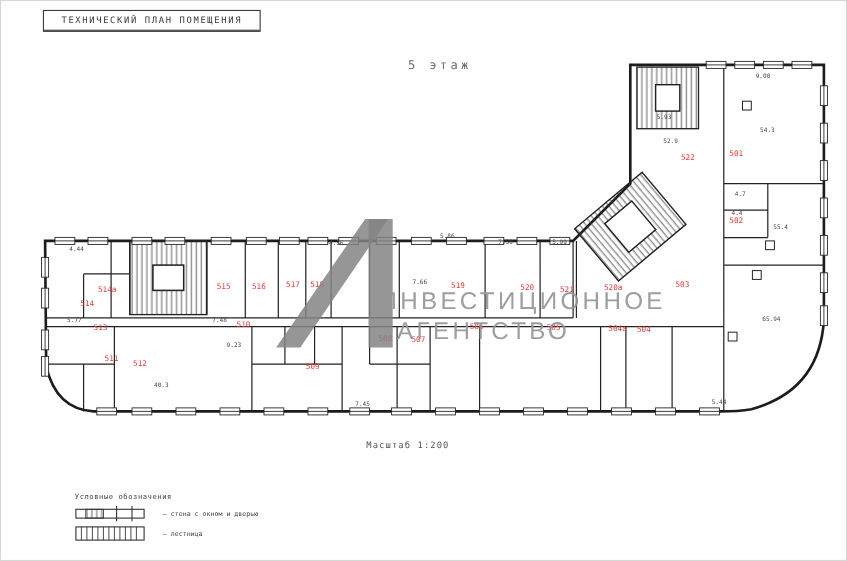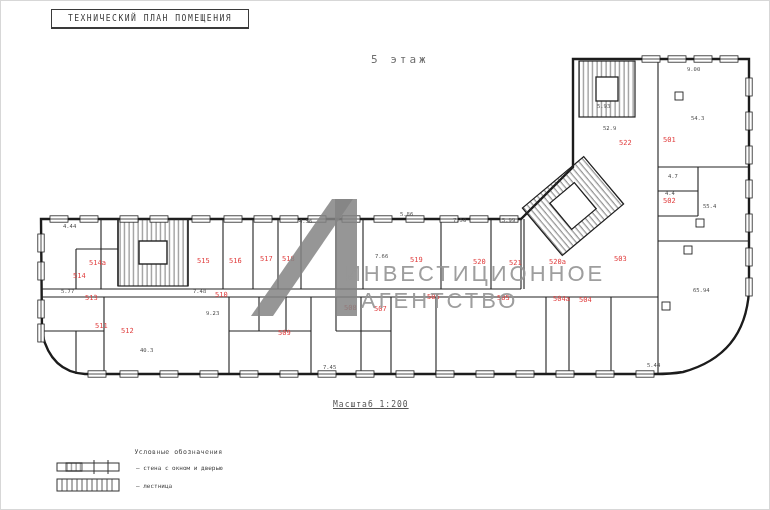--- a/index.html
+++ b/index.html
@@ -3,48 +3,48 @@
 <meta charset="utf-8">
 <style>
   html,body{margin:0;padding:0;background:#ffffff;}
   #sheet{
     position:relative;width:770px;height:510px;background:#ffffff;
     font-family:"DejaVu Sans Mono", monospace;overflow:hidden;
     border:1px solid #d7d7d7;box-sizing:border-box;
   }
   
   #title-block{
-    position:absolute;left:50px;top:8px;width:196px;border:1.4px solid #3a3a3a;
+    position:absolute;left:38px;top:8px;width:196px;border:1.4px solid #3a3a3a;
     background:#fff;z-index:5;
   }
   #title-block .row{
     text-align:center;color:#3a3a3a;letter-spacing:1.5px;
     padding:4px 2px;font-size:8px;white-space:nowrap;
   }
   #title-block .row.first{border-bottom:1.2px solid #3a3a3a;}
   
   #floor-label{
     position:absolute;left:330px;top:52px;font-size:11px;color:#6e6e6e;
     letter-spacing:3px;z-index:5;margin-left:40px;
   }
   
   #scale-label{
     position:absolute;left:332px;top:399px;font-size:8px;color:#555;
-    letter-spacing:1px;z-index:5;text-decoration:underline;
+    letter-spacing:1px;z-index:5;
   }
   
   #watermark{position:absolute;left:0;top:0;width:770px;height:510px;z-index:4;pointer-events:none;}
   .wm-text{
     position:absolute;font-family:"Liberation Sans", sans-serif;
     color:rgba(150,150,150,0.92);font-size:22px;letter-spacing:3px;font-weight:400;
   }
   #wm-line1{left:344px;top:260px;}
   #wm-line2{left:360px;top:287px;}
   
-  #legend{position:absolute;left:55px;top:447px;z-index:5;color:#444;text-align:right;}
+  #legend{position:absolute;left:67px;top:447px;z-index:5;color:#444;}
   #legend .legend-title{font-size:6.5px;margin-bottom:4px;letter-spacing:0.5px;}
   .legend-row{display:flex;align-items:center;margin-bottom:4px;}
   .legend-row svg{margin-right:8px;}
   .legend-row .legend-label{font-size:6px;color:#444;}
   
   #plan-svg{position:absolute;left:0;top:0;z-index:2;}
   .room-label{font-family:"DejaVu Sans Mono", monospace;font-size:7px;}
   .dim-label{font-family:"DejaVu Sans Mono", monospace;font-size:5.5px;}
 </style>
 </head>

